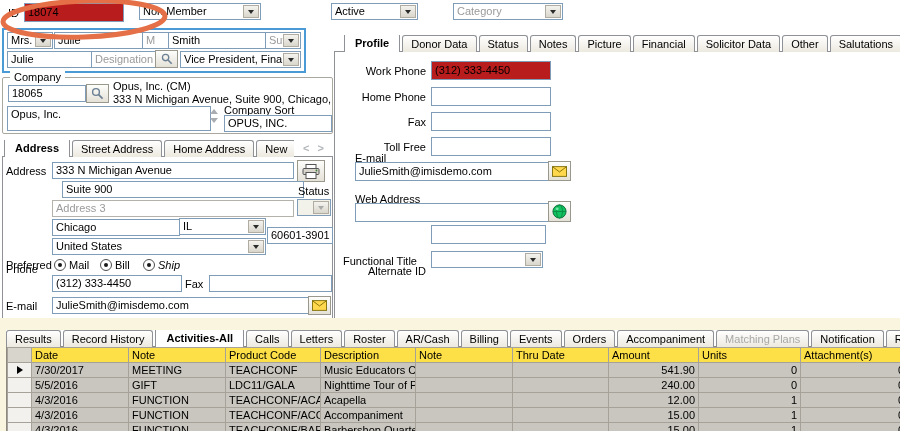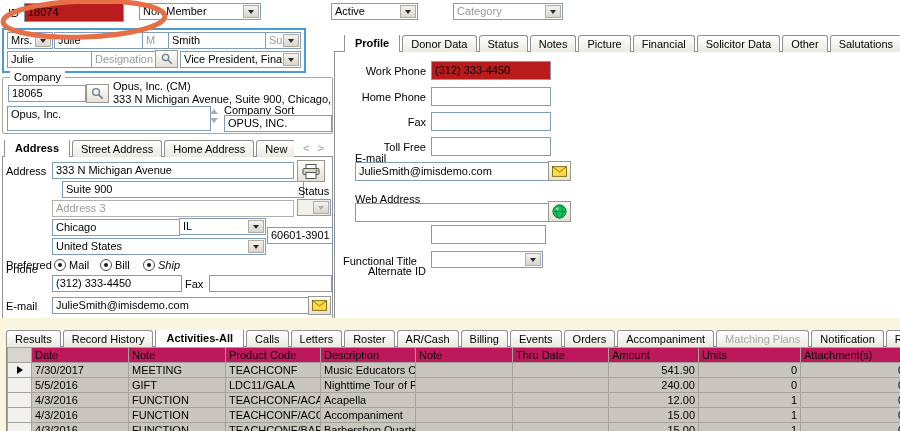--- a/index.html
+++ b/index.html
@@ -33,21 +33,21 @@
   .chev{width:0;height:0;border-left:4px solid transparent;border-right:4px solid transparent;}
   .chev.up{border-bottom:5px solid #a9adb2;margin-bottom:4px;}
   .chev.dn{border-top:5px solid #a9adb2;}
   .navarrow{color:#b3b6ba;font-weight:bold;font-size:11px;margin-left:5px;}
   .strip{position:absolute;background:#f9f5df;}
   .grid{position:absolute;left:6px;top:346px;width:894px;height:85px;overflow:hidden;
         border:1px solid #8e8a82;background:#c9c6bf;}
   table.gt{border-collapse:collapse;table-layout:fixed;width:900px;}
   .gt th,.gt td{border:1px solid #a6a299;font-weight:normal;text-align:left;padding:0 3px;
         overflow:hidden;white-space:nowrap;height:14px;line-height:14px;font-size:11px;}
-  .gt th{background:#be185d;}
+  .gt th{background:#fde047;}
   .gt td{background:#c9c6bf;}
   .gt td.selc{background:#f2f1ee;text-align:center;}
   .gt th.selc{background:#d8d5cd;}
   .gt td.num{text-align:right;}
   .rowarrow{display:inline-block;width:0;height:0;border-top:4px solid transparent;
         border-bottom:4px solid transparent;border-left:6px solid #000;}
   svg{display:block;}
 </style>
 </head>
 <body>

